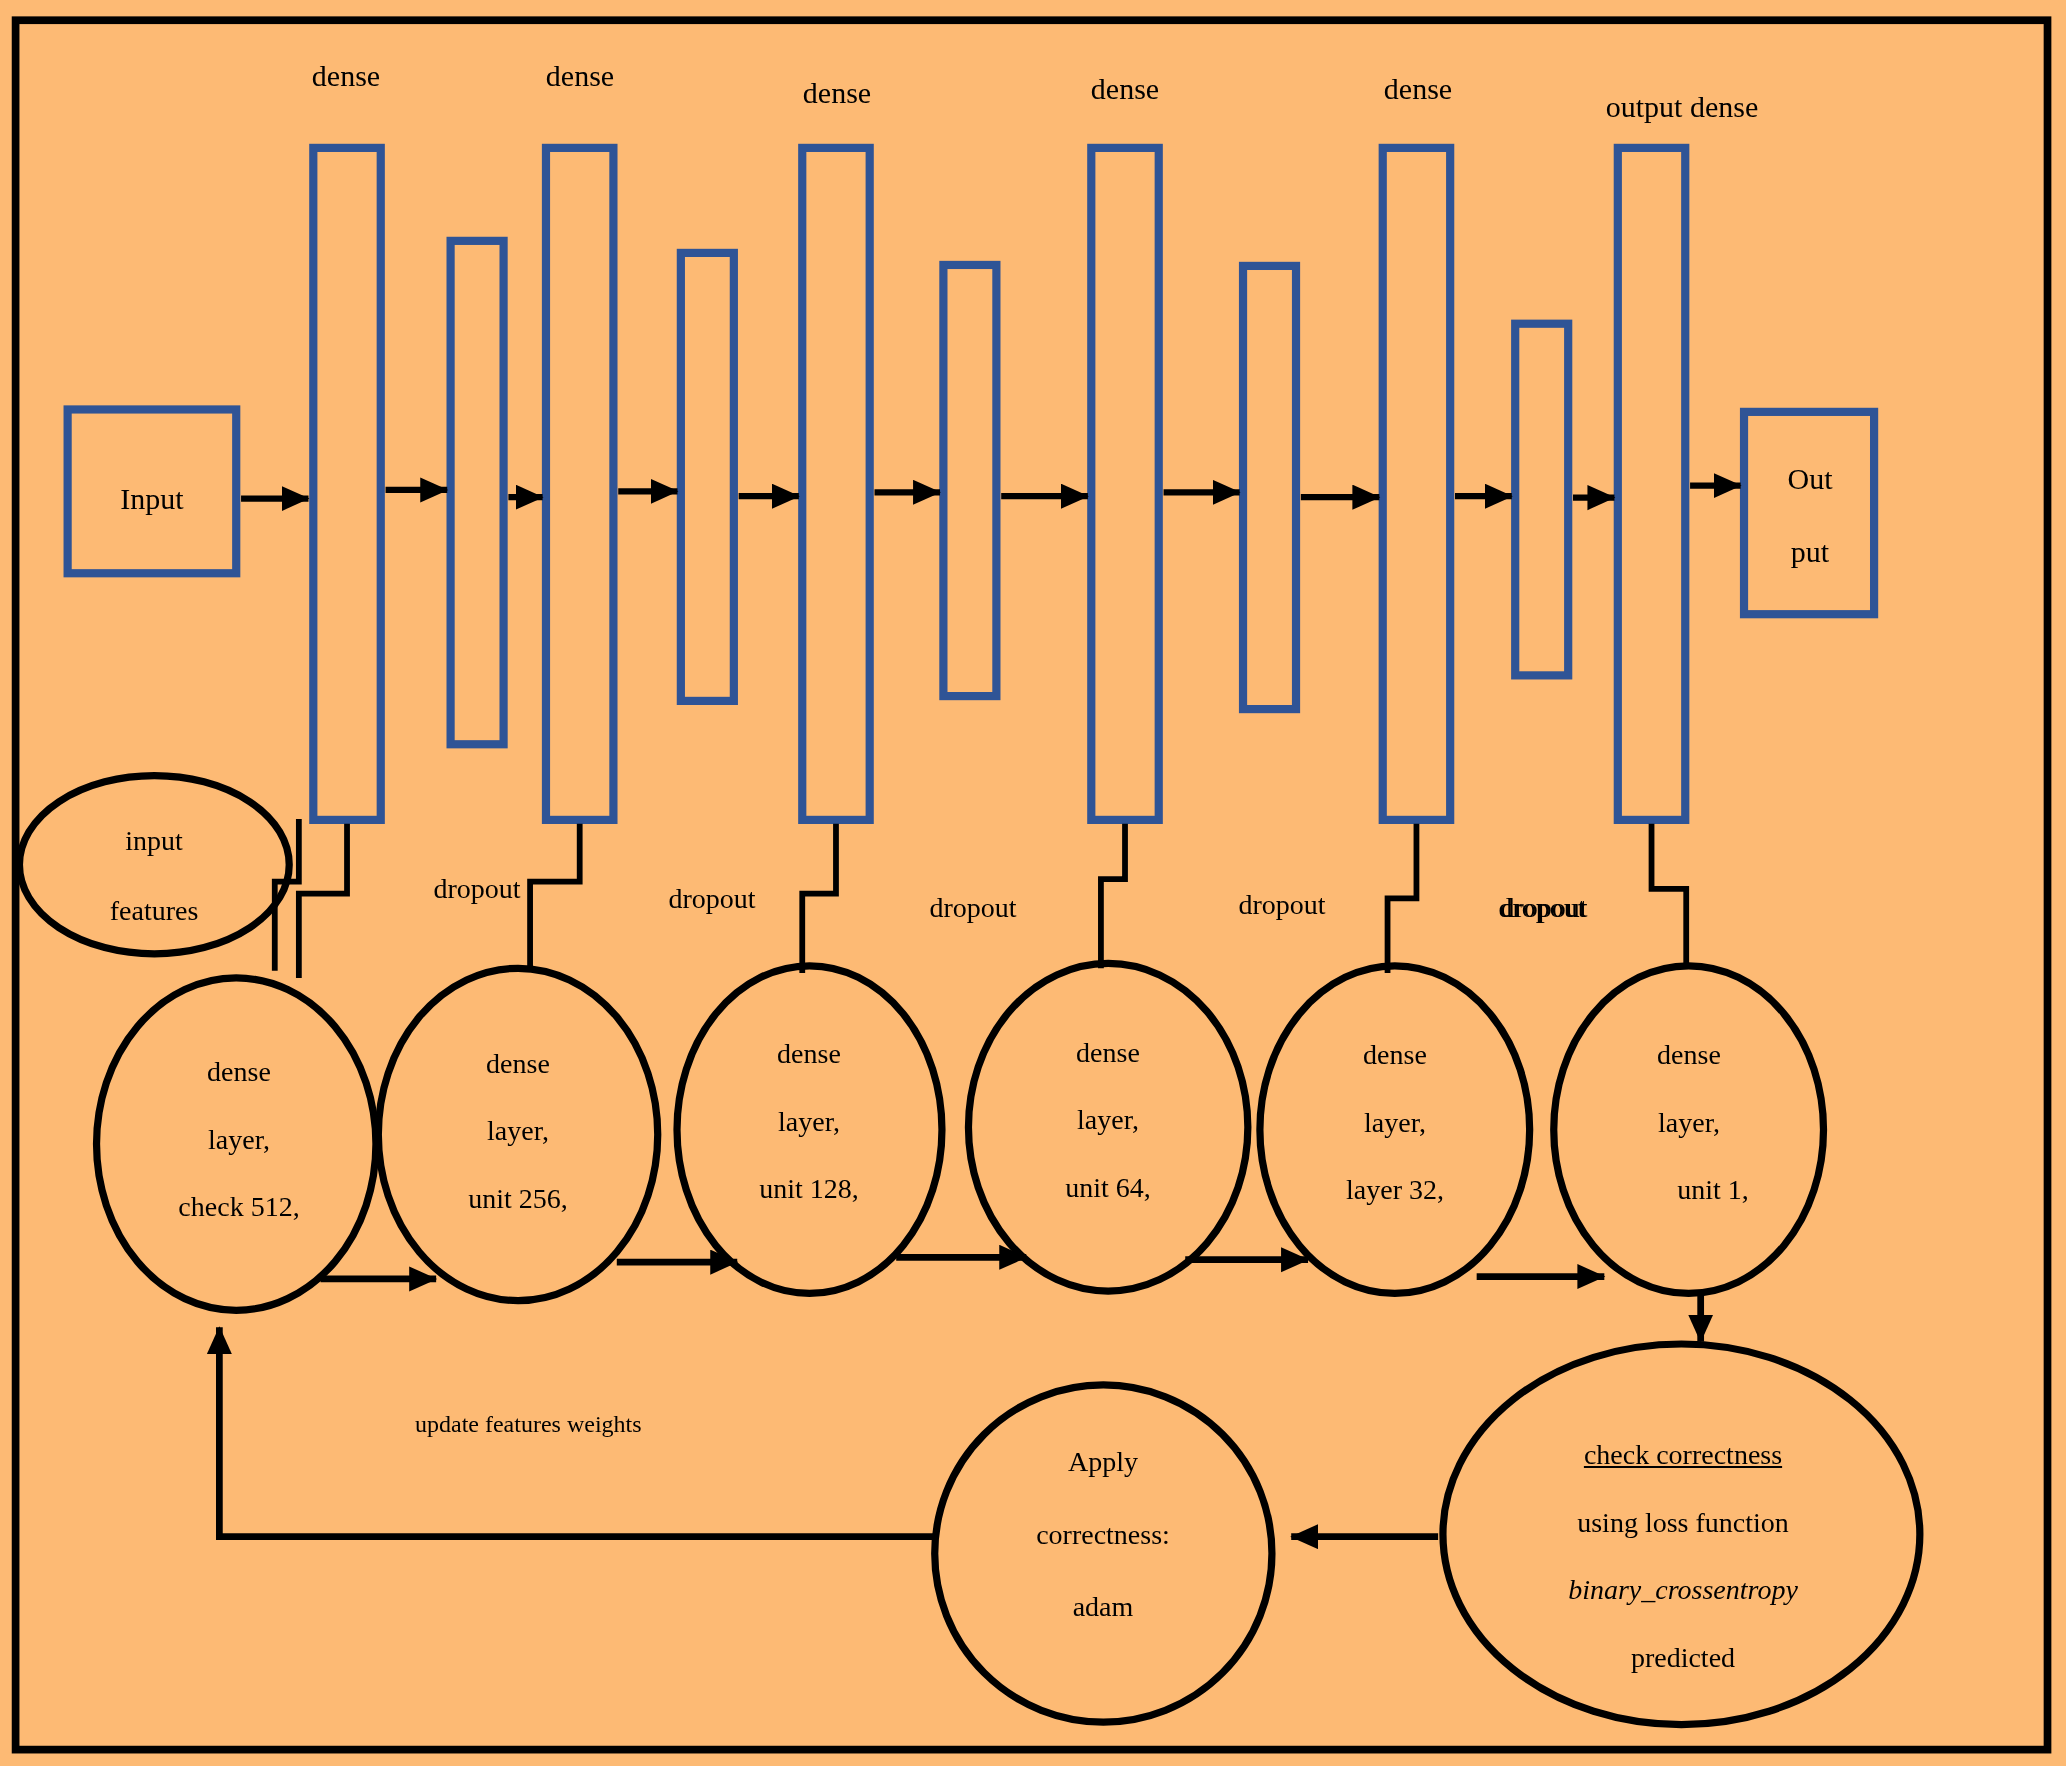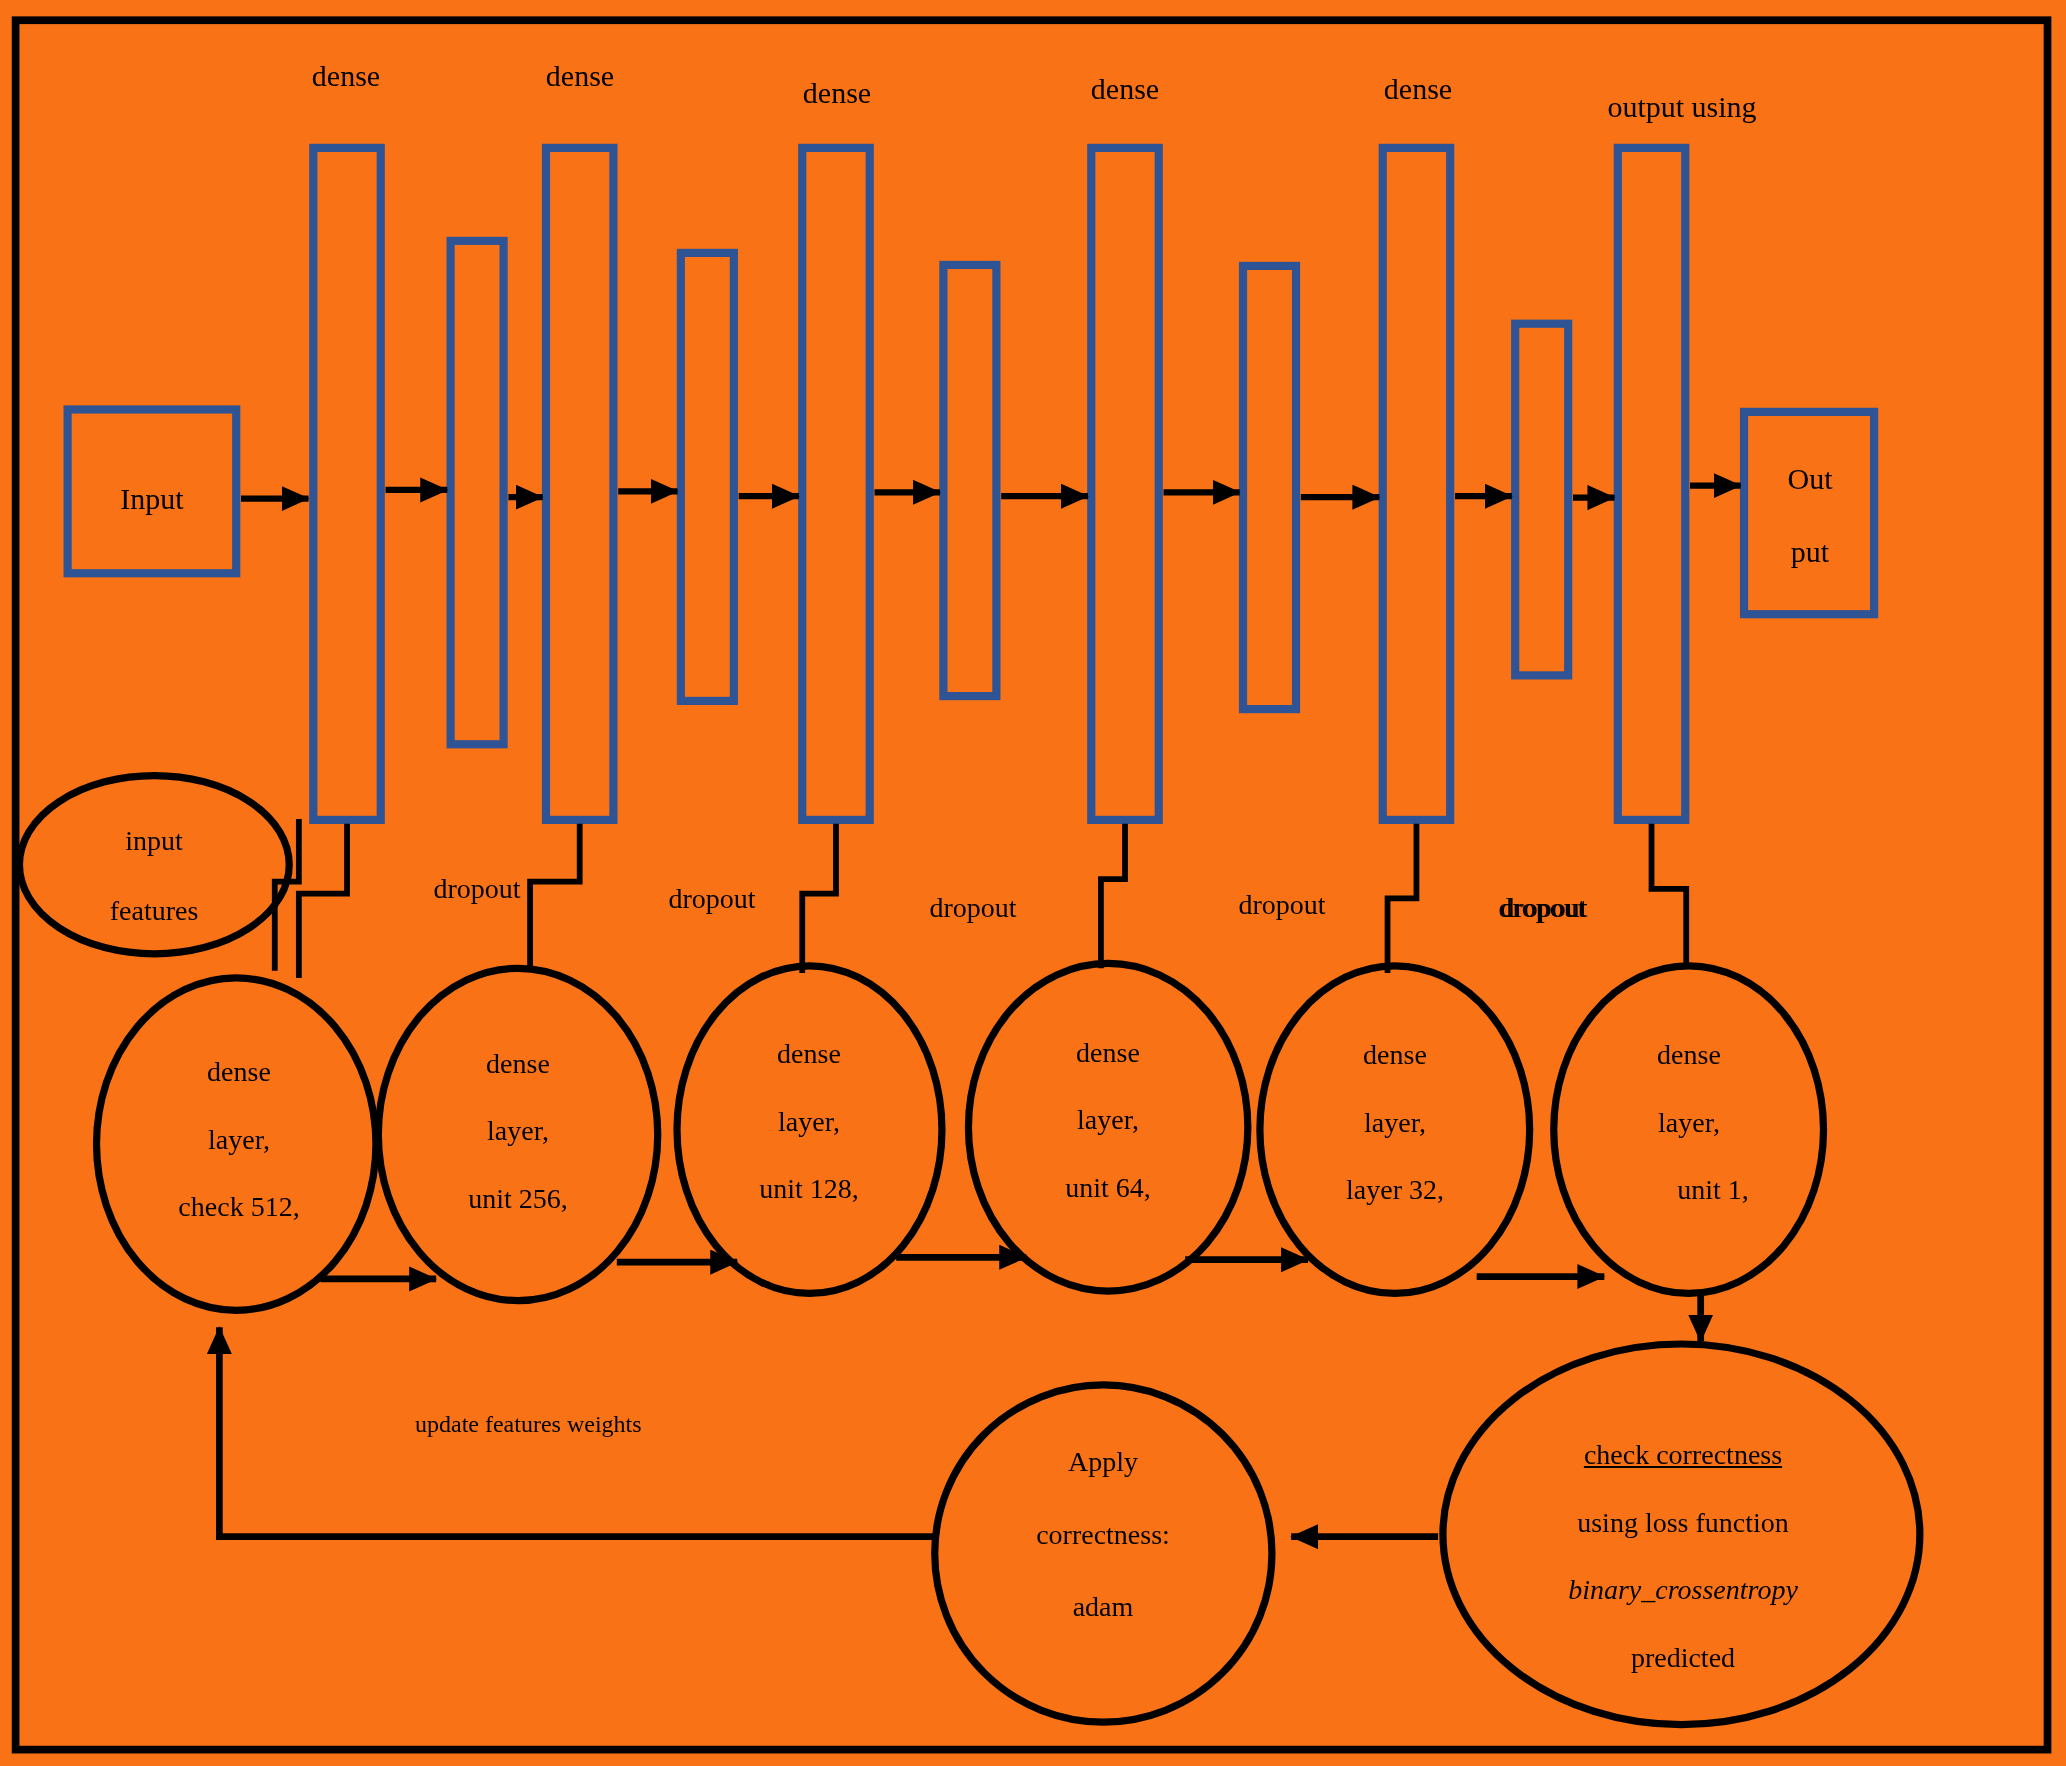--- a/index.html
+++ b/index.html
@@ -4,21 +4,21 @@
 <style>
   html, body {
     margin: 0;
     padding: 0;
     background: #ffffff;
   }
   #stage {
     position: relative;
     width: 2066px;
     height: 1766px;
-    background: #f97316;
+    background: #fdba74;
     font-family: "Liberation Serif", "DejaVu Serif", serif;
     overflow: hidden;
   }
   #diagram-svg {
     position: absolute;
     left: 0;
     top: 0;
     width: 2066px;
     height: 1766px;
   }
@@ -133,21 +133,21 @@
     <line x1="2985" y1="3190" x2="2680" y2="3190" stroke="#000000" stroke-width="14" marker-end="url(#ahbig2)"></line>
 
     <polyline points="1938,3190 455,3190 455,2755" fill="none" stroke="#000000" stroke-width="14" marker-end="url(#ahbig2)"></polyline>
   </svg>
 
   <div class="lbl toplabel centered" style="left:346px; top:76px;">dense</div>
   <div class="lbl toplabel centered" style="left:580px; top:76px;">dense</div>
   <div class="lbl toplabel centered" style="left:837px; top:93px;">dense</div>
   <div class="lbl toplabel centered" style="left:1125px; top:89px;">dense</div>
   <div class="lbl toplabel centered" style="left:1418px; top:89px;">dense</div>
-  <div class="lbl toplabel centered" style="left:1682px; top:107px;">output using</div>
+  <div class="lbl toplabel centered" style="left:1682px; top:107px;">output dense</div>
 
   <div class="lbl boxlabel centered" style="left:152px; top:499px;">Input</div>
   <div class="lbl boxlabel centered" style="left:1810px; top:479px;">Out</div>
   <div class="lbl boxlabel centered" style="left:1810px; top:552px;">put</div>
 
   <div class="lbl droplabel centered" style="left:477px; top:889px;">dropout</div>
   <div class="lbl droplabel centered" style="left:712px; top:899px;">dropout</div>
   <div class="lbl droplabel centered" style="left:973px; top:908px;">dropout</div>
   <div class="lbl droplabel centered" style="left:1282px; top:905px;">dropout</div>
   <div class="lbl droplabel centered" style="left:1544px; top:908px;">dropout</div>

